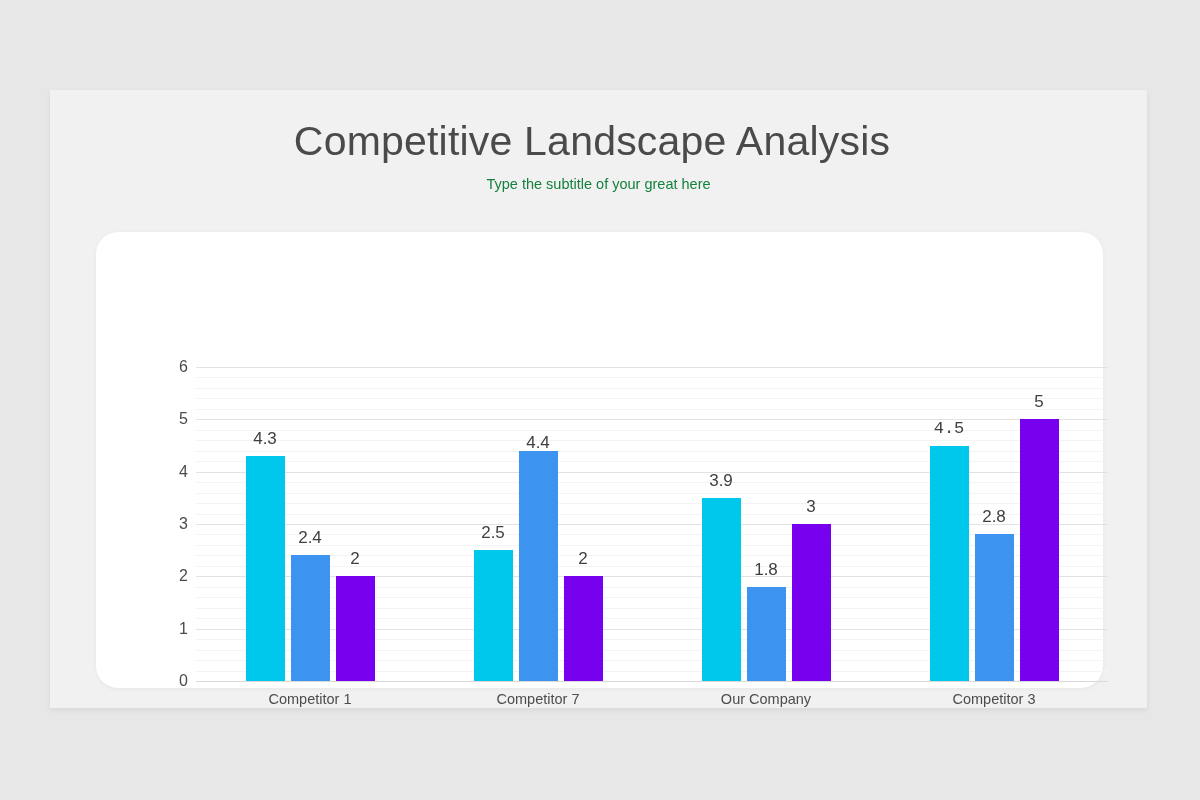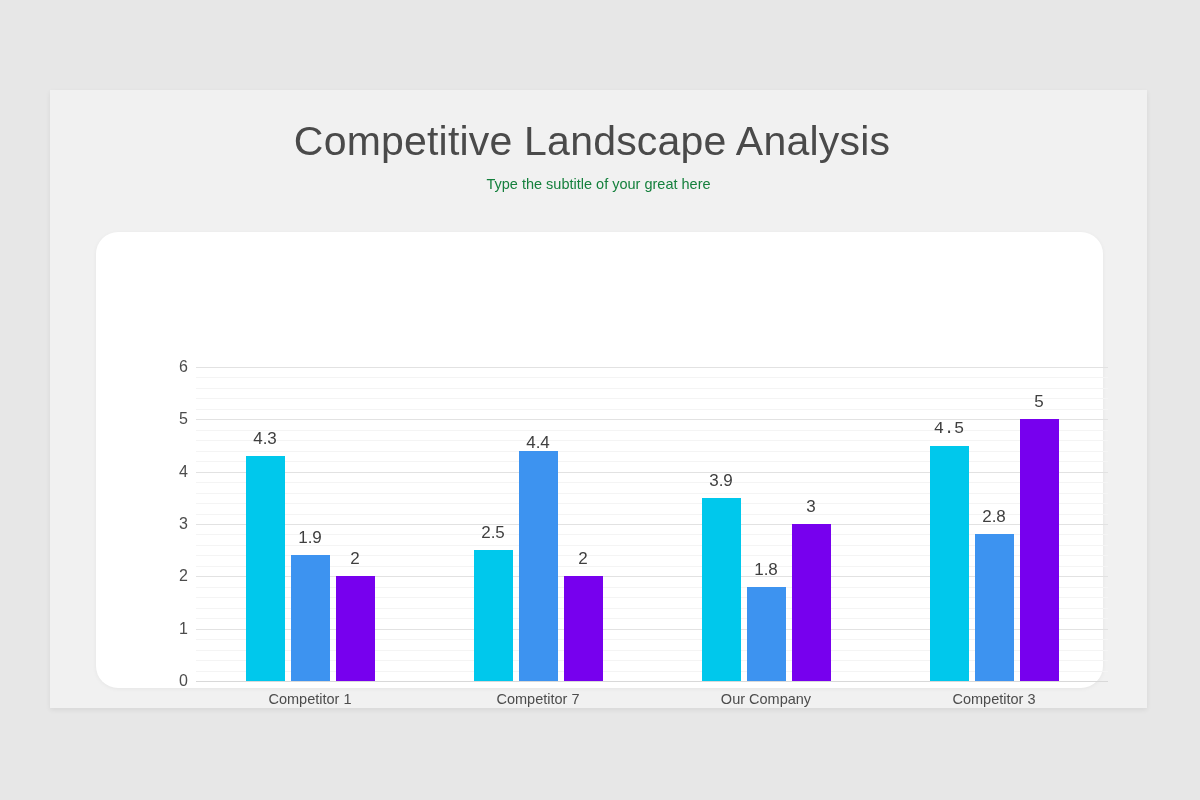--- a/index.html
+++ b/index.html
@@ -243,21 +243,21 @@
       </div>
       <div id="cat-layer">
           <div class="cat-label" style="left: 214px; top: 459px;">Competitor 1</div>
           <div class="cat-label" style="left: 442px; top: 459px;">Competitor 7</div>
           <div class="cat-label" style="left: 670px; top: 459px;">Our Company</div>
           <div class="cat-label" style="left: 898px; top: 459px;">Competitor 3</div>
         </div>
 
 
     <div class="bar-label" style="left: 169px; top: 196.967px;">4.3</div>
-        <div class="bar-label" style="left: 214px; top: 296.4px;">1.9</div>
+        <div class="bar-label" style="left: 214px; top: 296.4px;">2.4</div>
         <div class="bar-label" style="left: 259px; top: 317.333px;">2</div>
         <div class="bar-label" style="left: 397px; top: 291.167px;">2.5</div>
         <div class="bar-label" style="left: 442px; top: 201px;">4.4</div>
         <div class="bar-label" style="left: 487px; top: 317.333px;">2</div>
         <div class="bar-label" style="left: 625px; top: 238.833px;">3.9</div>
         <div class="bar-label" style="left: 670px; top: 327.8px;">1.8</div>
         <div class="bar-label" style="left: 715px; top: 265px;">3</div>
         <div class="bar-label" style="left: 853px; top: 186.5px; font-family: Liberation Mono, monospace;">4.5</div>
         <div class="bar-label" style="left: 898px; top: 275.467px;">2.8</div>
         <div class="bar-label" style="left: 943px; top: 160.333px;">5</div>

